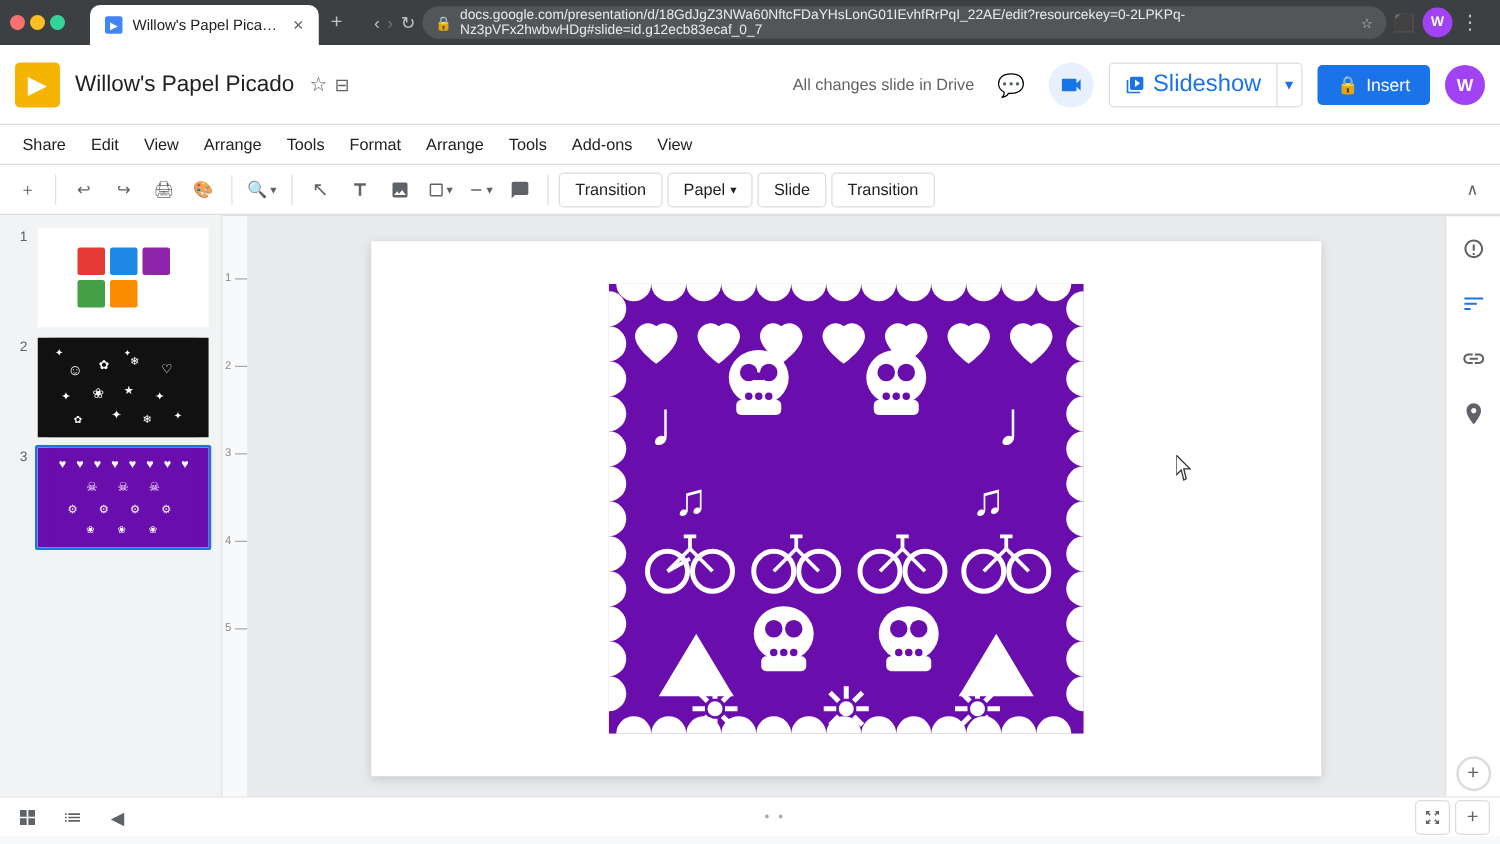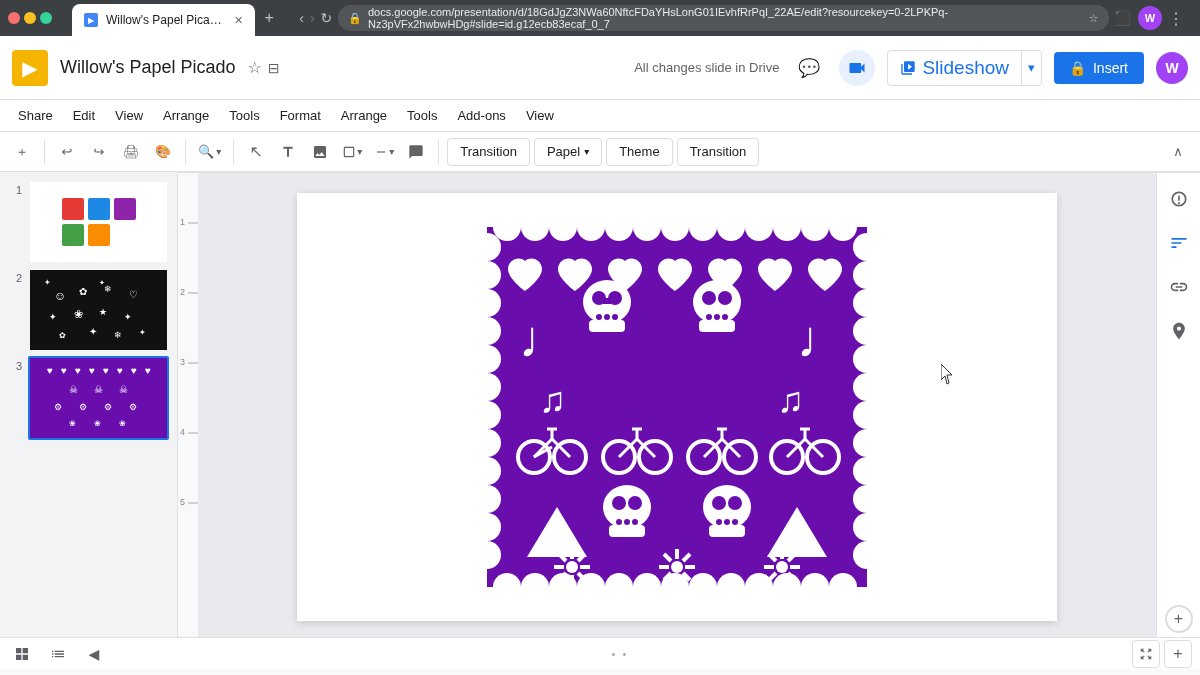--- a/index.html
+++ b/index.html
@@ -186,21 +186,21 @@
   </div>
   <div class="toolbar-divider"></div>
   <div class="toolbar-feature-btn">
     <span>Transition</span>
   </div>
   <div class="toolbar-feature-btn">
     <span>Papel</span>
     <span style="font-size:10px;">▾</span>
   </div>
   <div class="toolbar-feature-btn">
-    <span>Theme</span>
+    <span>Slide</span>
   </div>
   <div class="toolbar-feature-btn">
     <span>Transition</span>
   </div>
   <div class="collapse-btn">∧</div>
 </div>
 
 <div class="main-layout">
 
   <div class="slide-panel">

